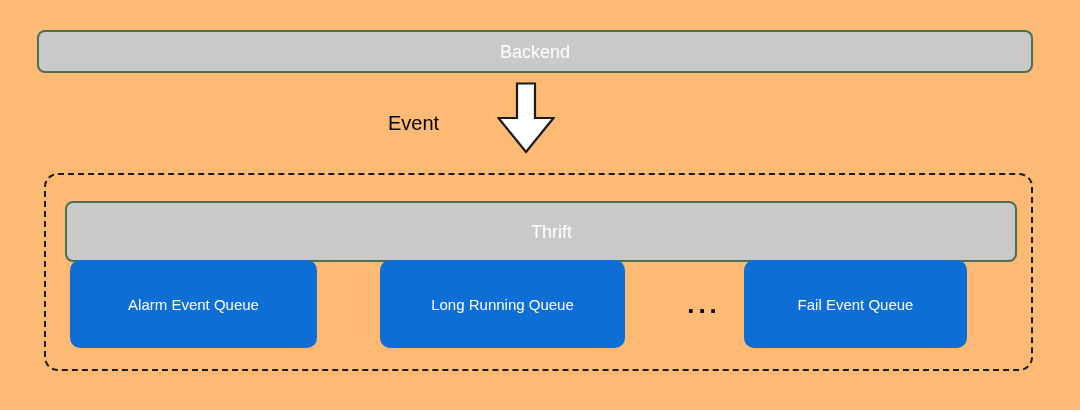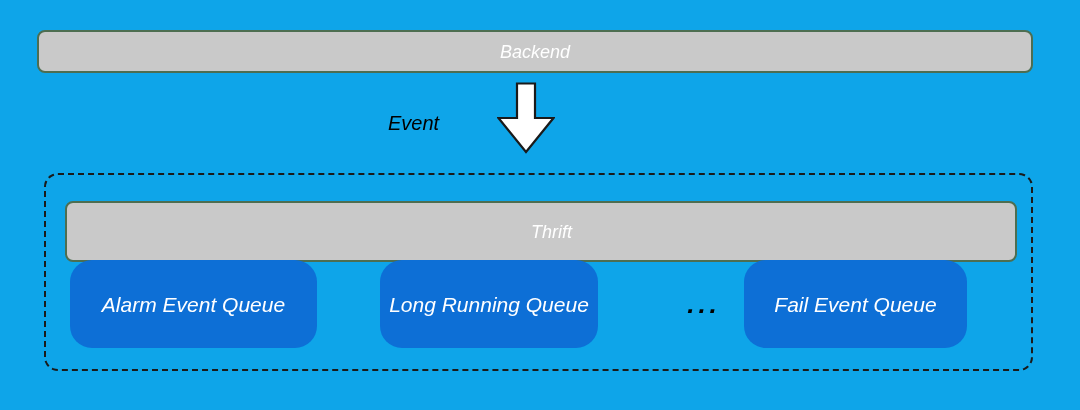--- a/index.html
+++ b/index.html
@@ -12,21 +12,21 @@
     --arrow-stroke:#1a1a1a;
     --label-text:#000000;
   }
   *{margin:0;padding:0;box-sizing:border-box;}
   html,body{background:#ffffff;}
   body{
     font-family:"Liberation Sans", sans-serif;
     width:1080px;height:410px;overflow:hidden;
   }
   .canvas{
-    position:relative;width:1080px;height:410px;background:#0ea5e9;font-style:italic;
+    position:relative;width:1080px;height:410px;background:#fdba74;
   }
   .gray-bar{
     position:absolute;
     background:var(--bar-fill);
     border:2px solid var(--bar-border);
     border-radius:8px;
     display:flex;align-items:center;justify-content:center;
     color:var(--bar-text);
     font-size:18px;
     line-height:1;
@@ -40,28 +40,28 @@
   .arrow-svg{position:absolute;left:497px;top:82px;}
   .dashed-container{
     position:absolute;left:44px;top:173px;width:989px;height:198px;
     border:2px dashed var(--container-border);
     border-radius:14px;
   }
   .thrift-bar{left:19px;top:26px;width:952px;height:61px;padding-left:21px;}
   .queue-box{
     position:absolute;top:85px;height:88px;
     background:var(--queue-fill);
-    border-radius:22px;
+    border-radius:10px;
     display:flex;align-items:center;justify-content:center;
     color:var(--queue-text);
-    font-size:21px;
+    font-size:15px;
     line-height:1;
   }
   .queue-alarm{left:24px;width:247px;}
-  .queue-long{left:334px;width:218px;}
+  .queue-long{left:334px;width:245px;}
   .queue-fail{left:698px;width:223px;}
   .ellipsis{
     position:absolute;left:614px;top:85px;width:84px;height:88px;
     display:flex;align-items:center;justify-content:center;
     color:var(--label-text);
     font-size:26px;font-weight:bold;letter-spacing:4px;
     padding-left:4px;
   }
 </style>
 </head>

